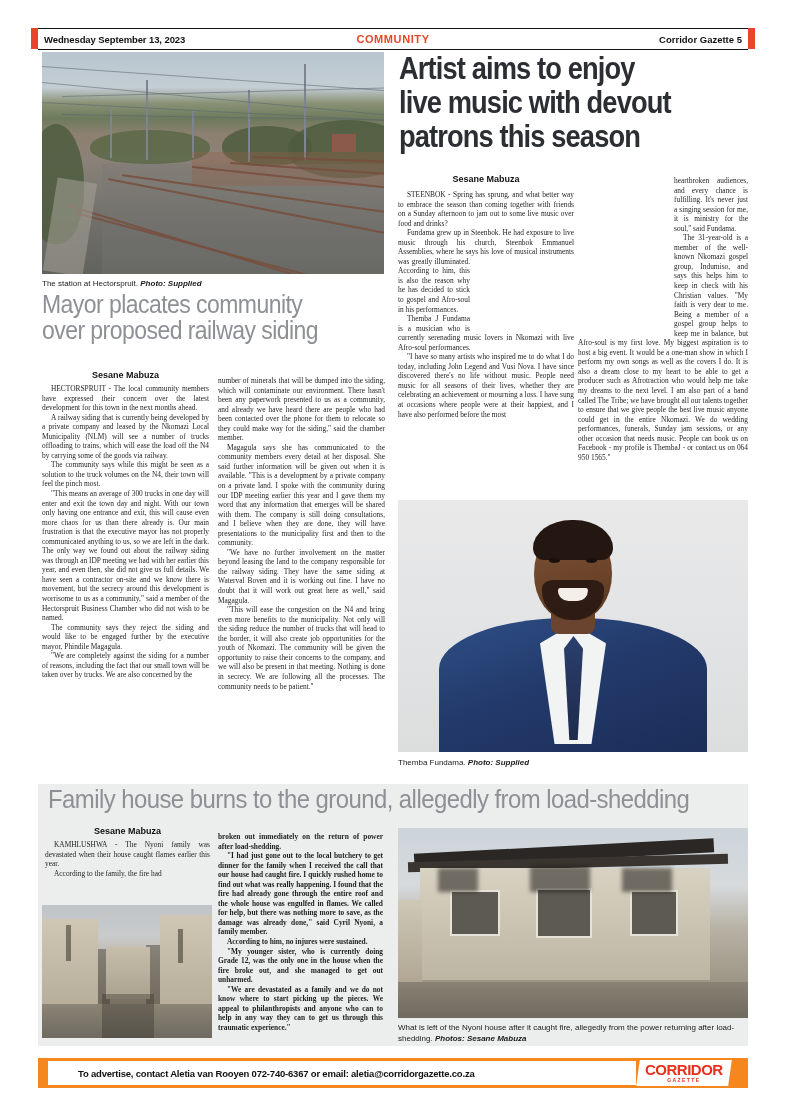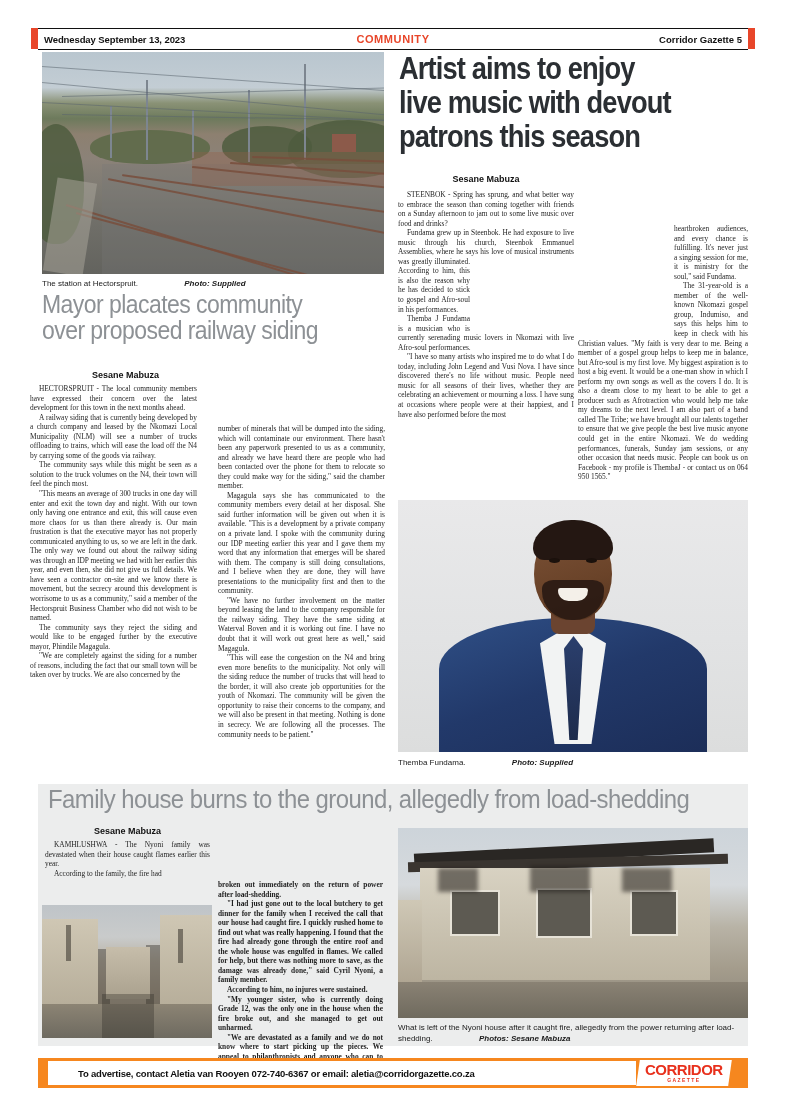--- a/index.html
+++ b/index.html
@@ -251,21 +251,21 @@
   }
 
   
   .caption {
     position: absolute;
     font-family: "Liberation Sans", sans-serif;
     font-size: 8px;
     line-height: 11px;
     color: #1a1a1a;
   }
-  .caption .credit { font-style: italic; font-weight: bold; margin-left: 44px; }
+  .caption .credit { font-style: italic; font-weight: bold; }
 
   
   .headline-grey {
     position: absolute;
     font-family: "Liberation Sans Narrow", "Liberation Sans", sans-serif;
     font-weight: 400;
     color: #8d9195;
     letter-spacing: -0.6px;
     line-height: 1.0;
     transform: scaleX(0.92);
@@ -294,21 +294,21 @@
   .col {
     position: absolute;
     font-family: "Liberation Serif", serif;
     font-size: 7.4px;
     line-height: 9.55px;
     text-align: justify;
     color: #1e1e1e;
     hyphens: auto;
   }
   .col p { margin: 0; text-indent: 9px; }
-  .col p.noindent { text-indent: 0; margin-top: 48px; }
+  .col p.noindent { text-indent: 0; }
 
   
   .wrap-box {
     float: right;
     width: 104px;
     height: 64px;
     shape-outside: content-box;
   }
   .wrap-box-r {
     float: left;
@@ -438,23 +438,23 @@
 
   <div class="caption" style="left:42px; top:278px; width:342px;">
     <span>The station at Hectorspruit. </span><span class="credit">Photo: Supplied</span>
   </div>
 
   <div class="headline-grey" style="left:42px; top:292px; width:380px; font-size:25px;">Mayor placates community</div>
   <div class="headline-grey" style="left:42px; top:318px; width:380px; font-size:25px;">over proposed railway siding</div>
 
   <div class="byline" style="left:42px; top:370px; width:167px;">Sesane Mabuza</div>
 
-  <div class="col" style="left:30px; top:384px; width:167px; height:390px;">
+  <div class="col" style="left:42px; top:384px; width:167px; height:390px;">
     <p>HECTORSPRUIT - The local community members have expressed their concern over the latest development for this town in the next months ahead.</p>
-    <p>A railway siding that is currently being developed by a church company and leased by the Nkomazi Local Municipality (NLM) will see a number of trucks offloading to trains, which will ease the load off the N4 by carrying some of the goods via railway.</p>
+    <p>A railway siding that is currently being developed by a private company and leased by the Nkomazi Local Municipality (NLM) will see a number of trucks offloading to trains, which will ease the load off the N4 by carrying some of the goods via railway.</p>
     <p>The community says while this might be seen as a solution to the truck volumes on the N4, their town will feel the pinch most.</p>
     <p>"This means an average of 300 trucks in one day will enter and exit the town day and night. With our town only having one entrance and exit, this will cause even more chaos for us than there already is. Our main frustration is that the executive mayor has not properly communicated anything to us, so we are left in the dark. The only way we found out about the railway siding was through an IDP meeting we had with her earlier this year, and even then, she did not give us full details. We have seen a contractor on-site and we know there is movement, but the secrecy around this development is worrisome to us as a community," said a member of the Hectorspruit Business Chamber who did not wish to be named.</p>
     <p>The community says they reject the siding and would like to be engaged further by the executive mayor, Phindile Magagula.</p>
     <p>"We are completely against the siding for a number of reasons, including the fact that our small town will be taken over by trucks. We are also concerned by the</p>
   </div>
 
   <div class="col" style="left:218px; top:376px; width:167px; height:398px;">
     <p class="noindent">number of minerals that will be dumped into the siding, which will contaminate our environment. There hasn't been any paperwork presented to us as a community, and already we have heard there are people who had been contacted over the phone for them to relocate so they could make way for the siding," said the chamber member.</p>
     <p>Magagula says she has communicated to the community members every detail at her disposal. She said further information will be given out when it is available. "This is a development by a private company on a private land. I spoke with the community during our IDP meeting earlier this year and I gave them my word that any information that emerges will be shared with them. The company is still doing consultations, and I believe when they are done, they will have presentations to the municipality first and then to the community.</p>
     <p>"We have no further involvement on the matter beyond leasing the land to the company responsible for the railway siding. They have the same siding at Waterval Boven and it is working out fine. I have no doubt that it will work out great here as well," said Magagula.</p>

